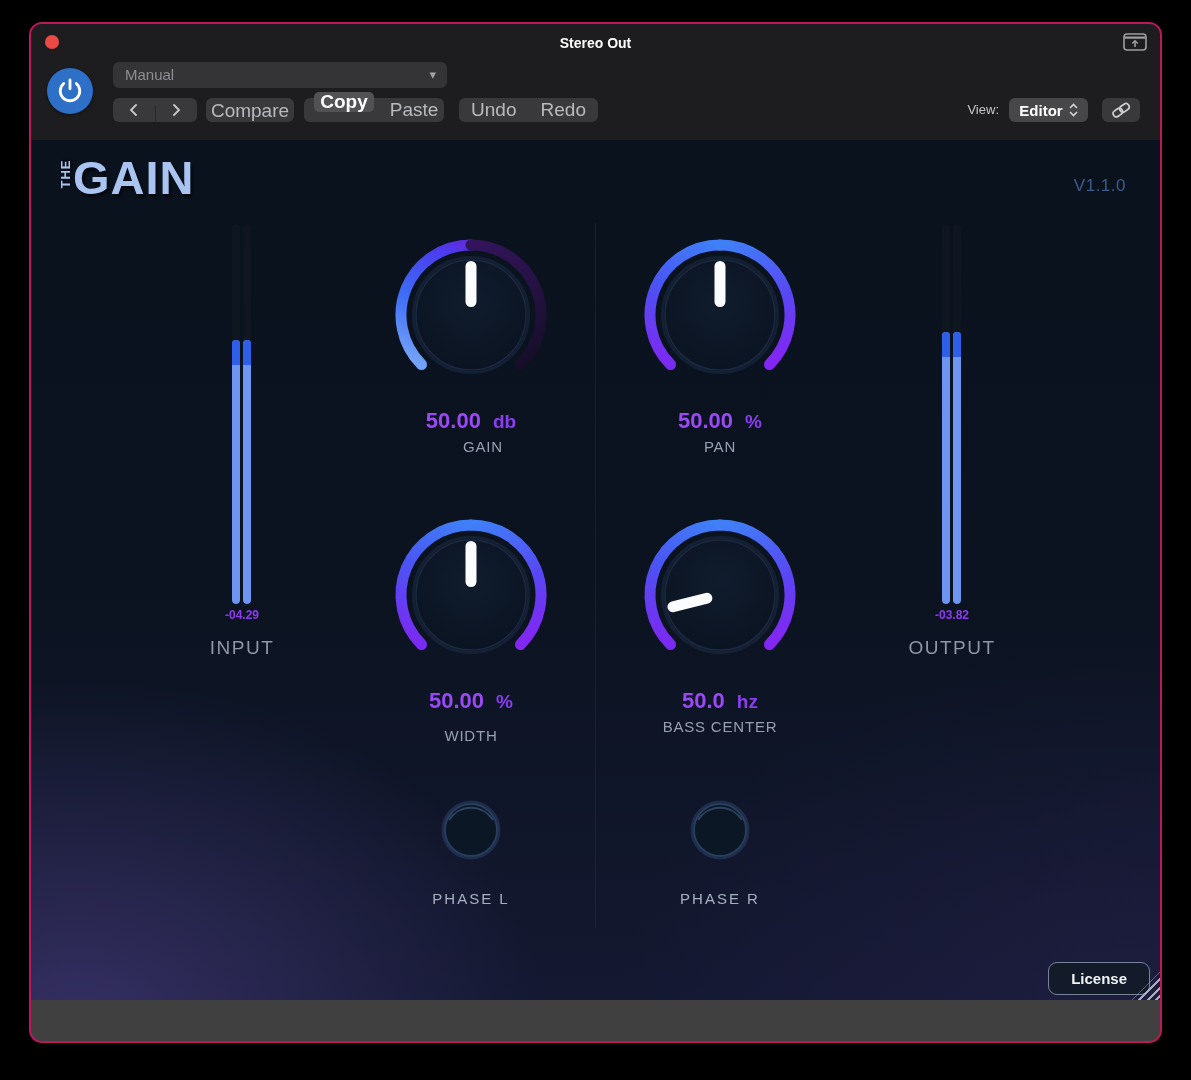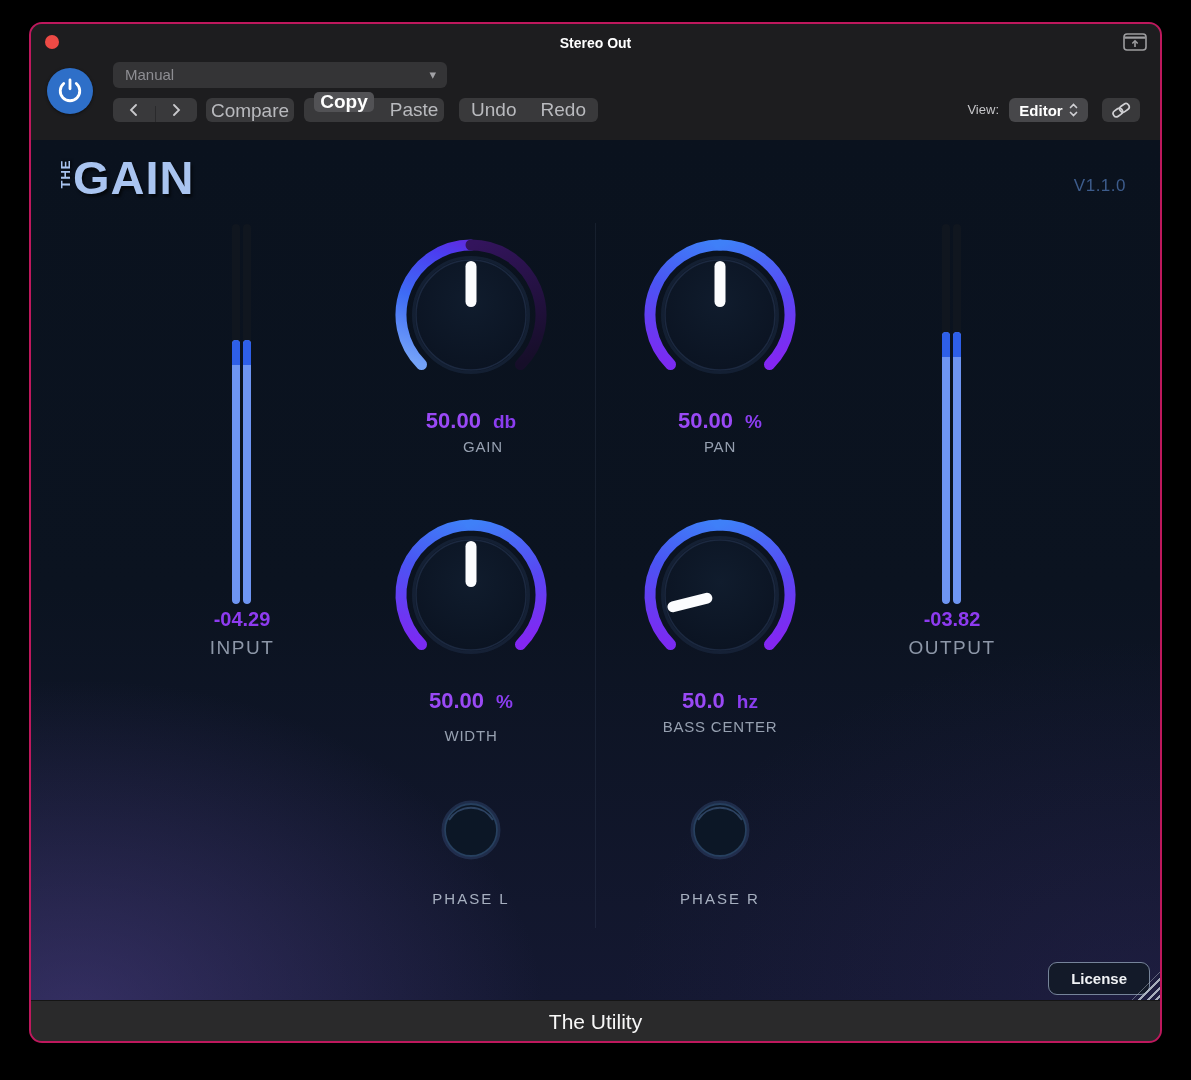--- a/index.html
+++ b/index.html
@@ -54,21 +54,21 @@
   
   .meter{position:absolute;top:84px;width:20px;height:380px;display:flex;gap:3px;}
   .meter-bar{position:relative;width:8px;height:100%;background:#10161f;border-radius:4px;overflow:hidden;}
   .meter-fill{position:absolute;left:0;bottom:0;width:100%;background:#6e95f2;border-radius:4px 4px 3px 3px;}
   .meter-fill::before{content:"";position:absolute;left:0;top:0;width:100%;height:25px;background:#2e5fe8;
     border-radius:4px 4px 0 0;}
   .fill-in{height:69.5%;}
   .fill-out{height:71.5%;}
   .meter-input{left:201px;} .meter-output{left:911px;}
   .meter-text{position:absolute;width:140px;text-align:center;}
-  .meter-value{top:468px;color:#8e3bf0;font-size:20px;font-weight:bold;}
+  .meter-value{top:468px;color:#8e3bf0;font-size:12px;font-weight:bold;}
   .meter-label{top:497px;color:#8d97a8;font-size:19px;letter-spacing:1.5px;}
   .mt-in{left:141px;} .mt-out{left:851px;}
   
   .knob-svg{position:absolute;width:180px;height:180px;}
   .k-gain{left:350px;top:85px;} .k-pan{left:599px;top:85px;}
   .k-width{left:350px;top:365px;} .k-bass{left:599px;top:365px;}
   .knob-text{position:absolute;width:220px;text-align:center;}
   .knob-value{font-size:22px;font-weight:bold;color:#9a49f5;}
   .knob-value .unit{margin-left:12px;color:#8b3df0;font-size:19px;}
   .knob-label{font-size:15px;color:#96a0b0;letter-spacing:.8px;}
@@ -290,17 +290,14 @@
       <circle cx="35" cy="35" r="28" fill="none" stroke="rgba(86,128,190,0.22)" stroke-width="3"></circle>
       <circle cx="35" cy="35" r="26" fill="#0c1726" stroke="#27405f" stroke-width="1.8"></circle>
       <path d="M13 25 A26 26 0 0 1 57 25" stroke="rgba(110,150,210,0.35)" stroke-width="2" fill="none"></path>
     </svg>
     <div class="phase-label pl-right">PHASE R</div>
 
     <button class="license-btn">License</button>
     <div class="resize-handle"></div>
   </div>
 
-  <div class="footer">
-    <div class="footer-title">The Utility</div>
-  </div>
 
 </div>
 
 </body></html>

